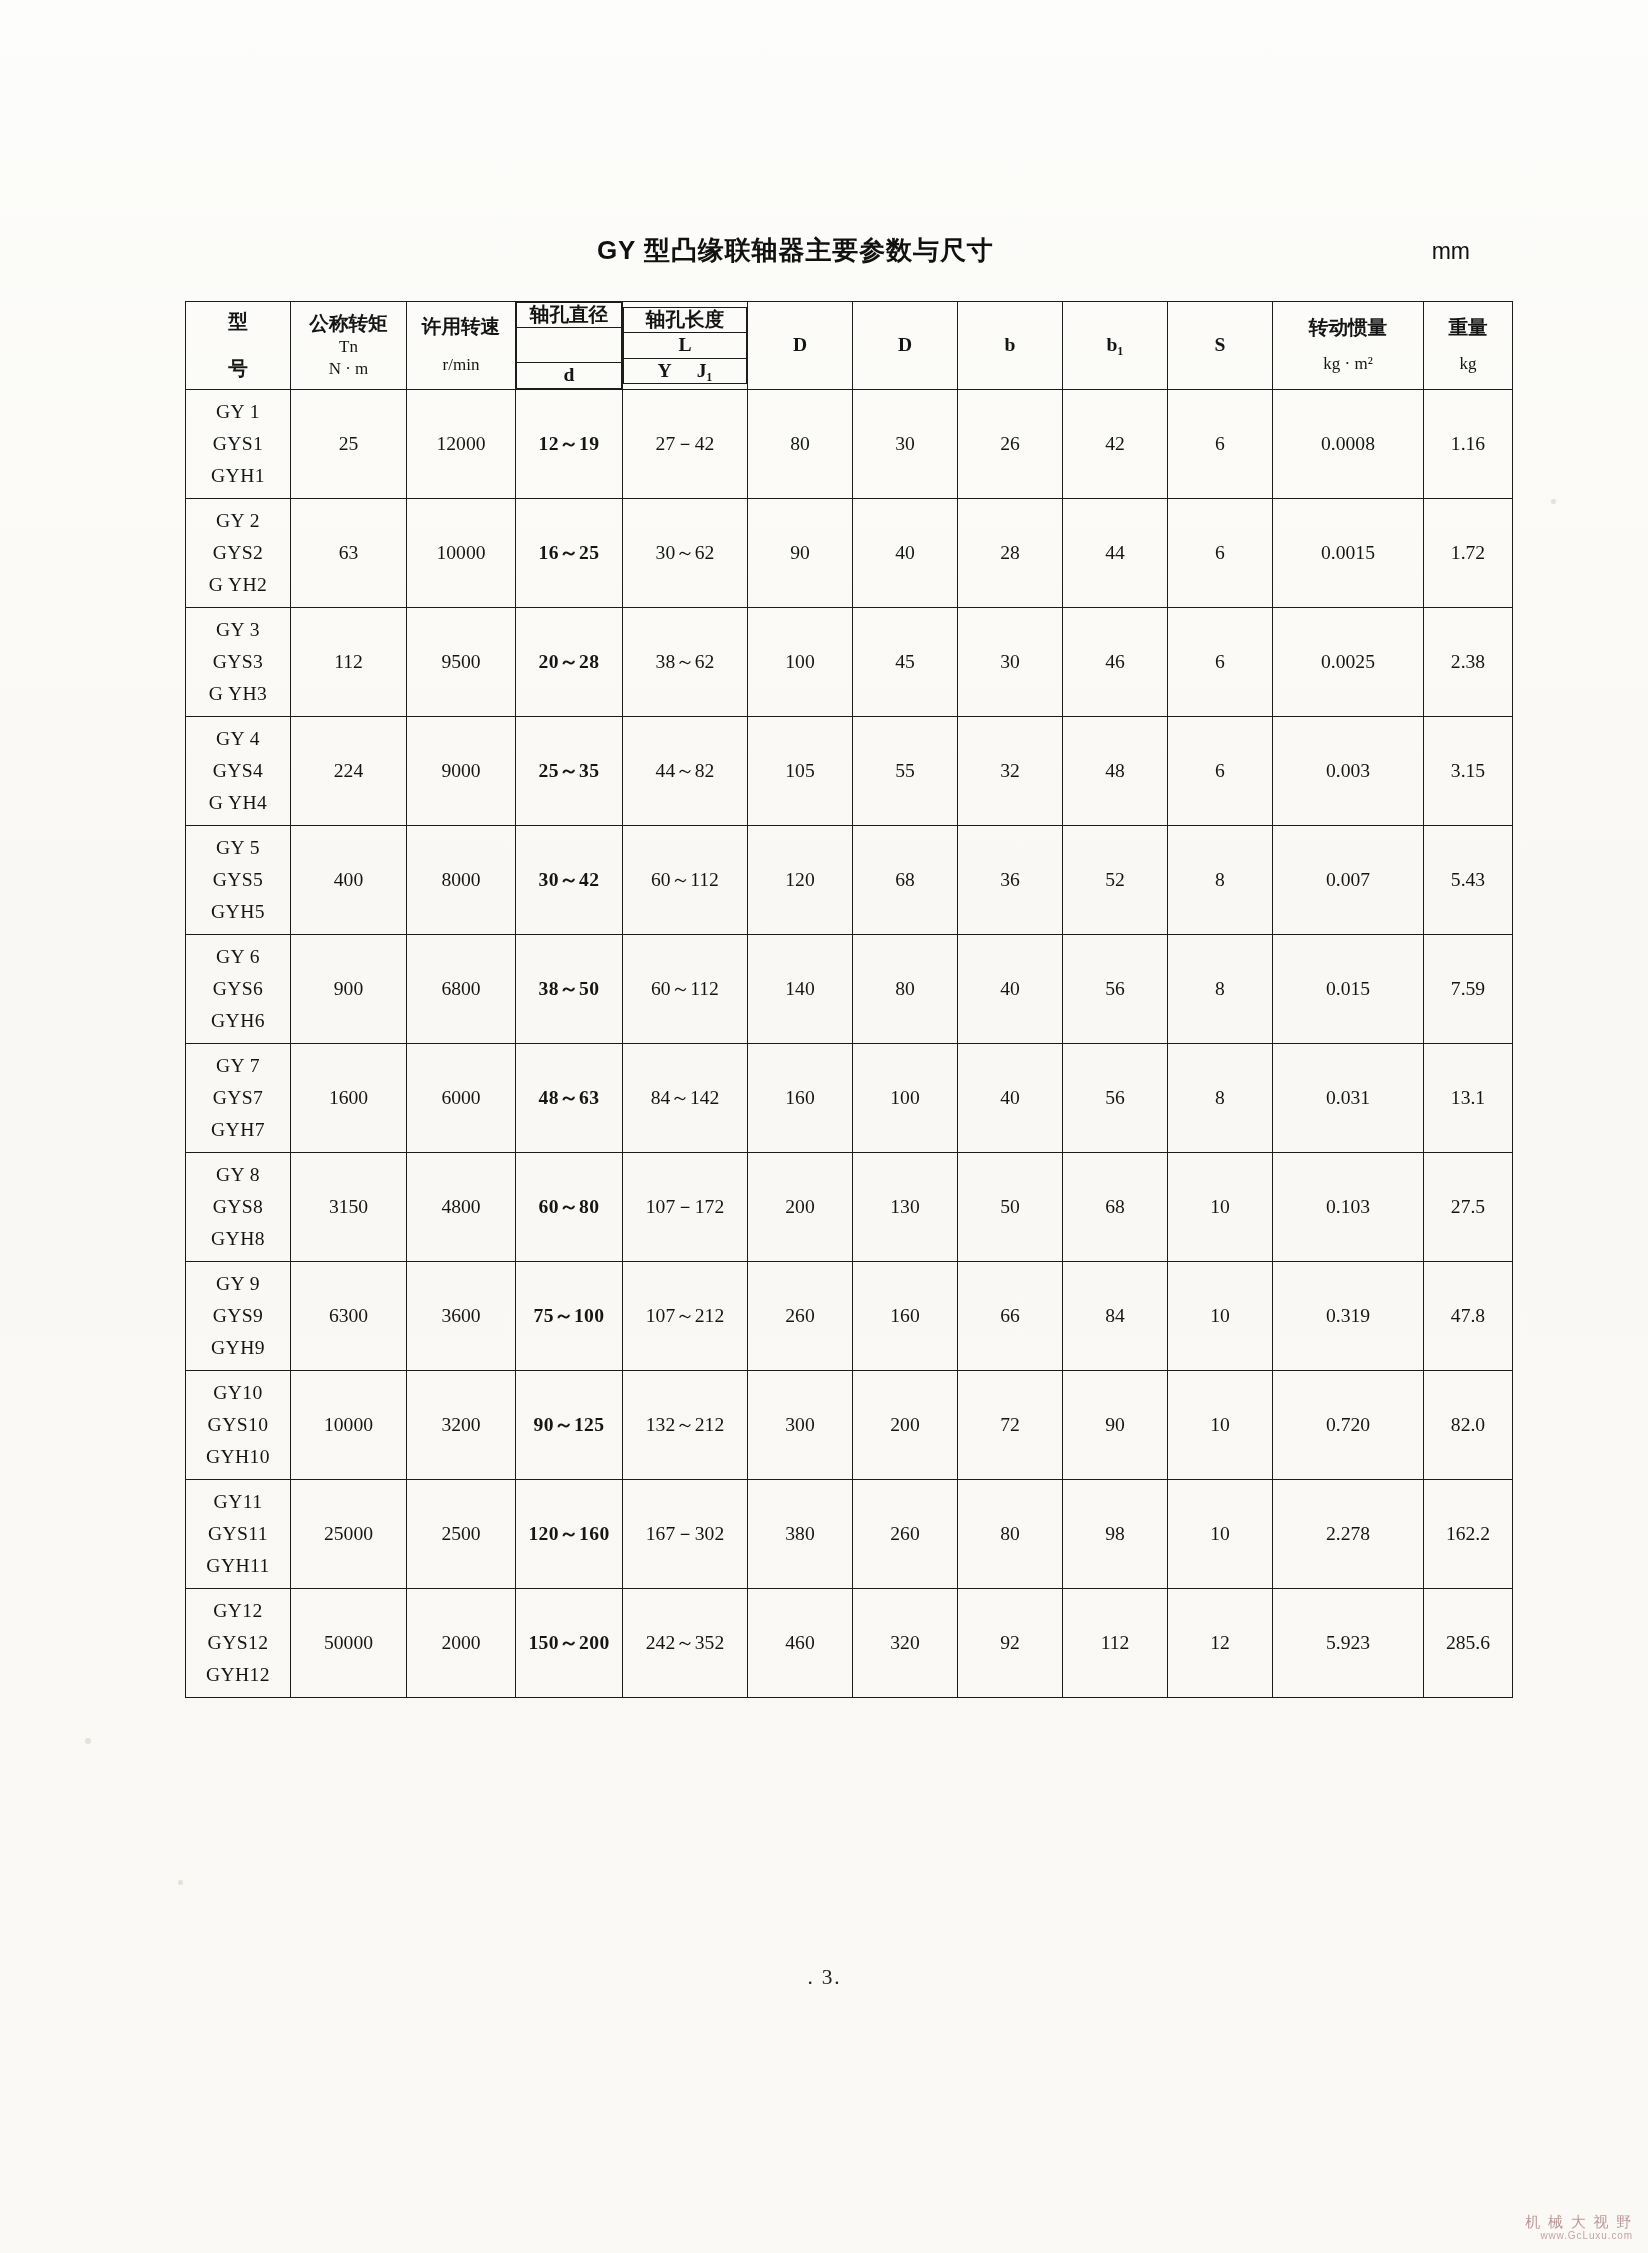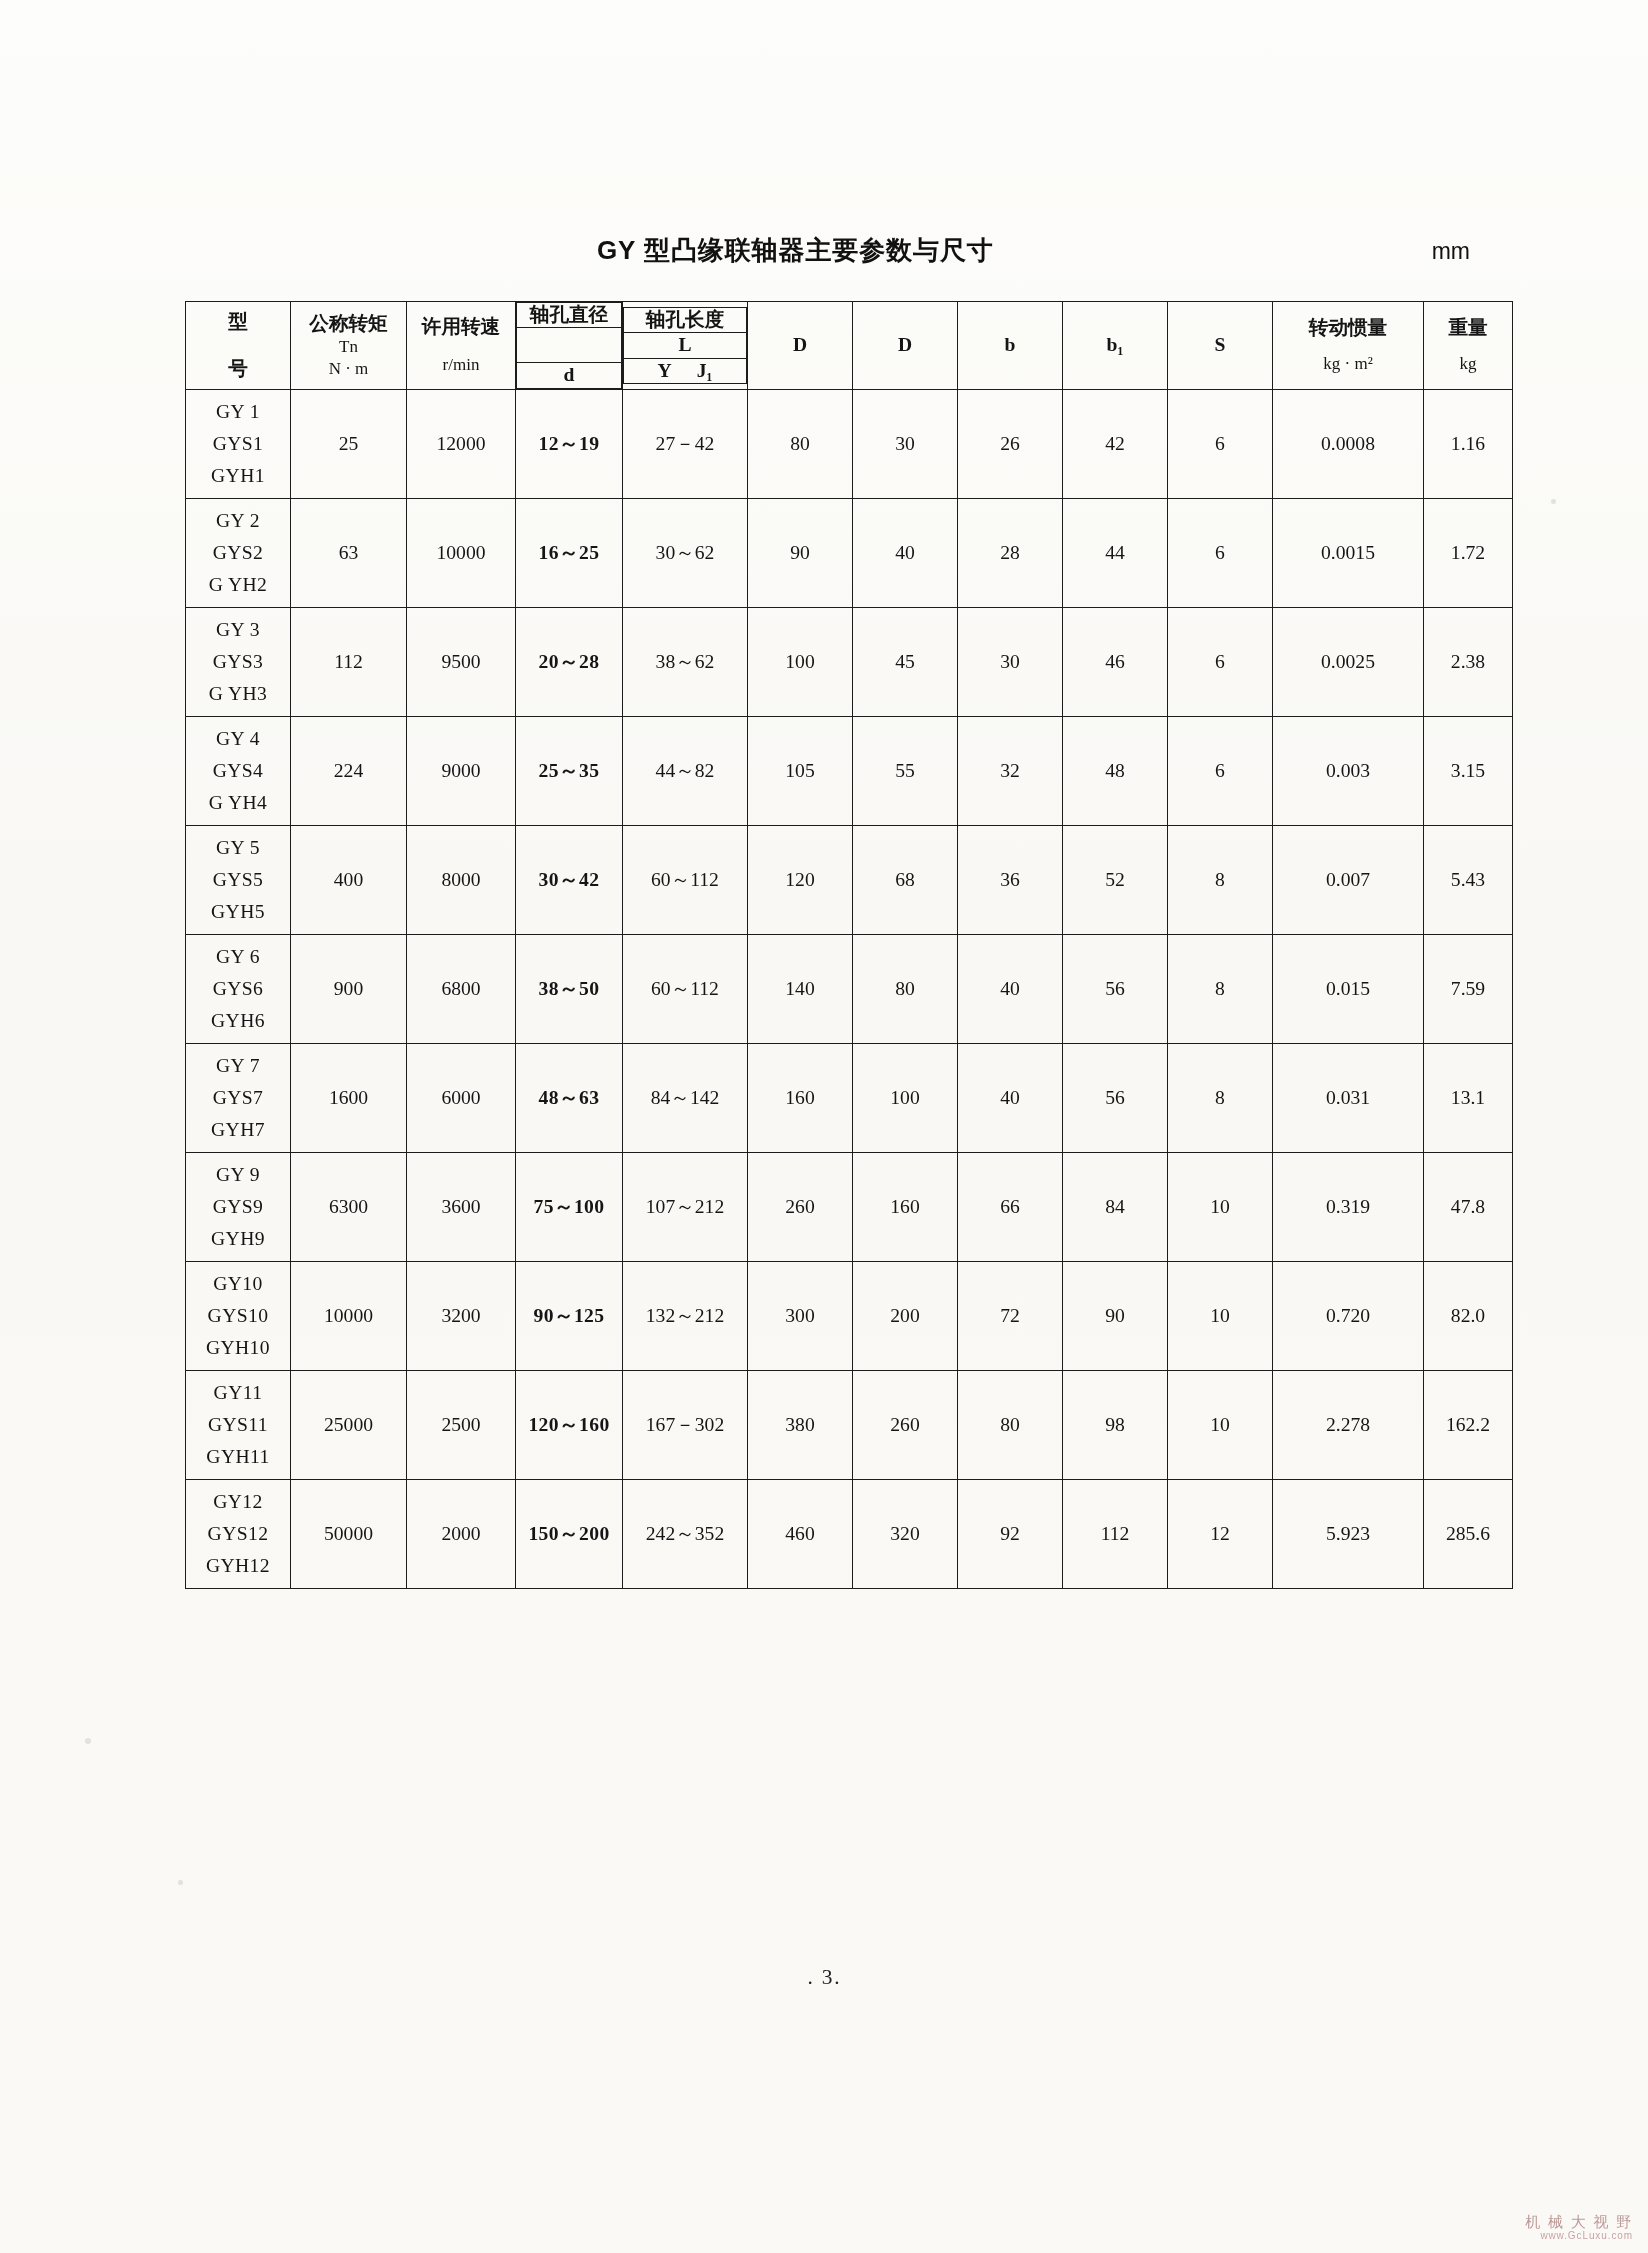--- a/index.html
+++ b/index.html
@@ -388,20 +388,38 @@
         <td>160</td>
         <td>100</td>
         <td>40</td>
         <td>56</td>
         <td>8</td>
         <td>0.031</td>
         <td>13.1</td>
       </tr>
         <tr class="data-row" style="height:109px">
         <td class="cell-models">
+            <div>GY 8</div>
+            <div>GYS8</div>
+            <div>GYH8</div>
+          </td>
+        <td>3150</td>
+        <td>4800</td>
+        <td class="bold-col">60～80</td>
+        <td>107－172</td>
+        <td>200</td>
+        <td>130</td>
+        <td>50</td>
+        <td>68</td>
+        <td>10</td>
+        <td>0.103</td>
+        <td>27.5</td>
+      </tr>
+        <tr class="data-row" style="height:109px">
+        <td class="cell-models">
             <div>GY 9</div>
             <div>GYS9</div>
             <div>GYH9</div>
           </td>
         <td>6300</td>
         <td>3600</td>
         <td class="bold-col">75～100</td>
         <td>107～212</td>
         <td>260</td>
         <td>160</td>

